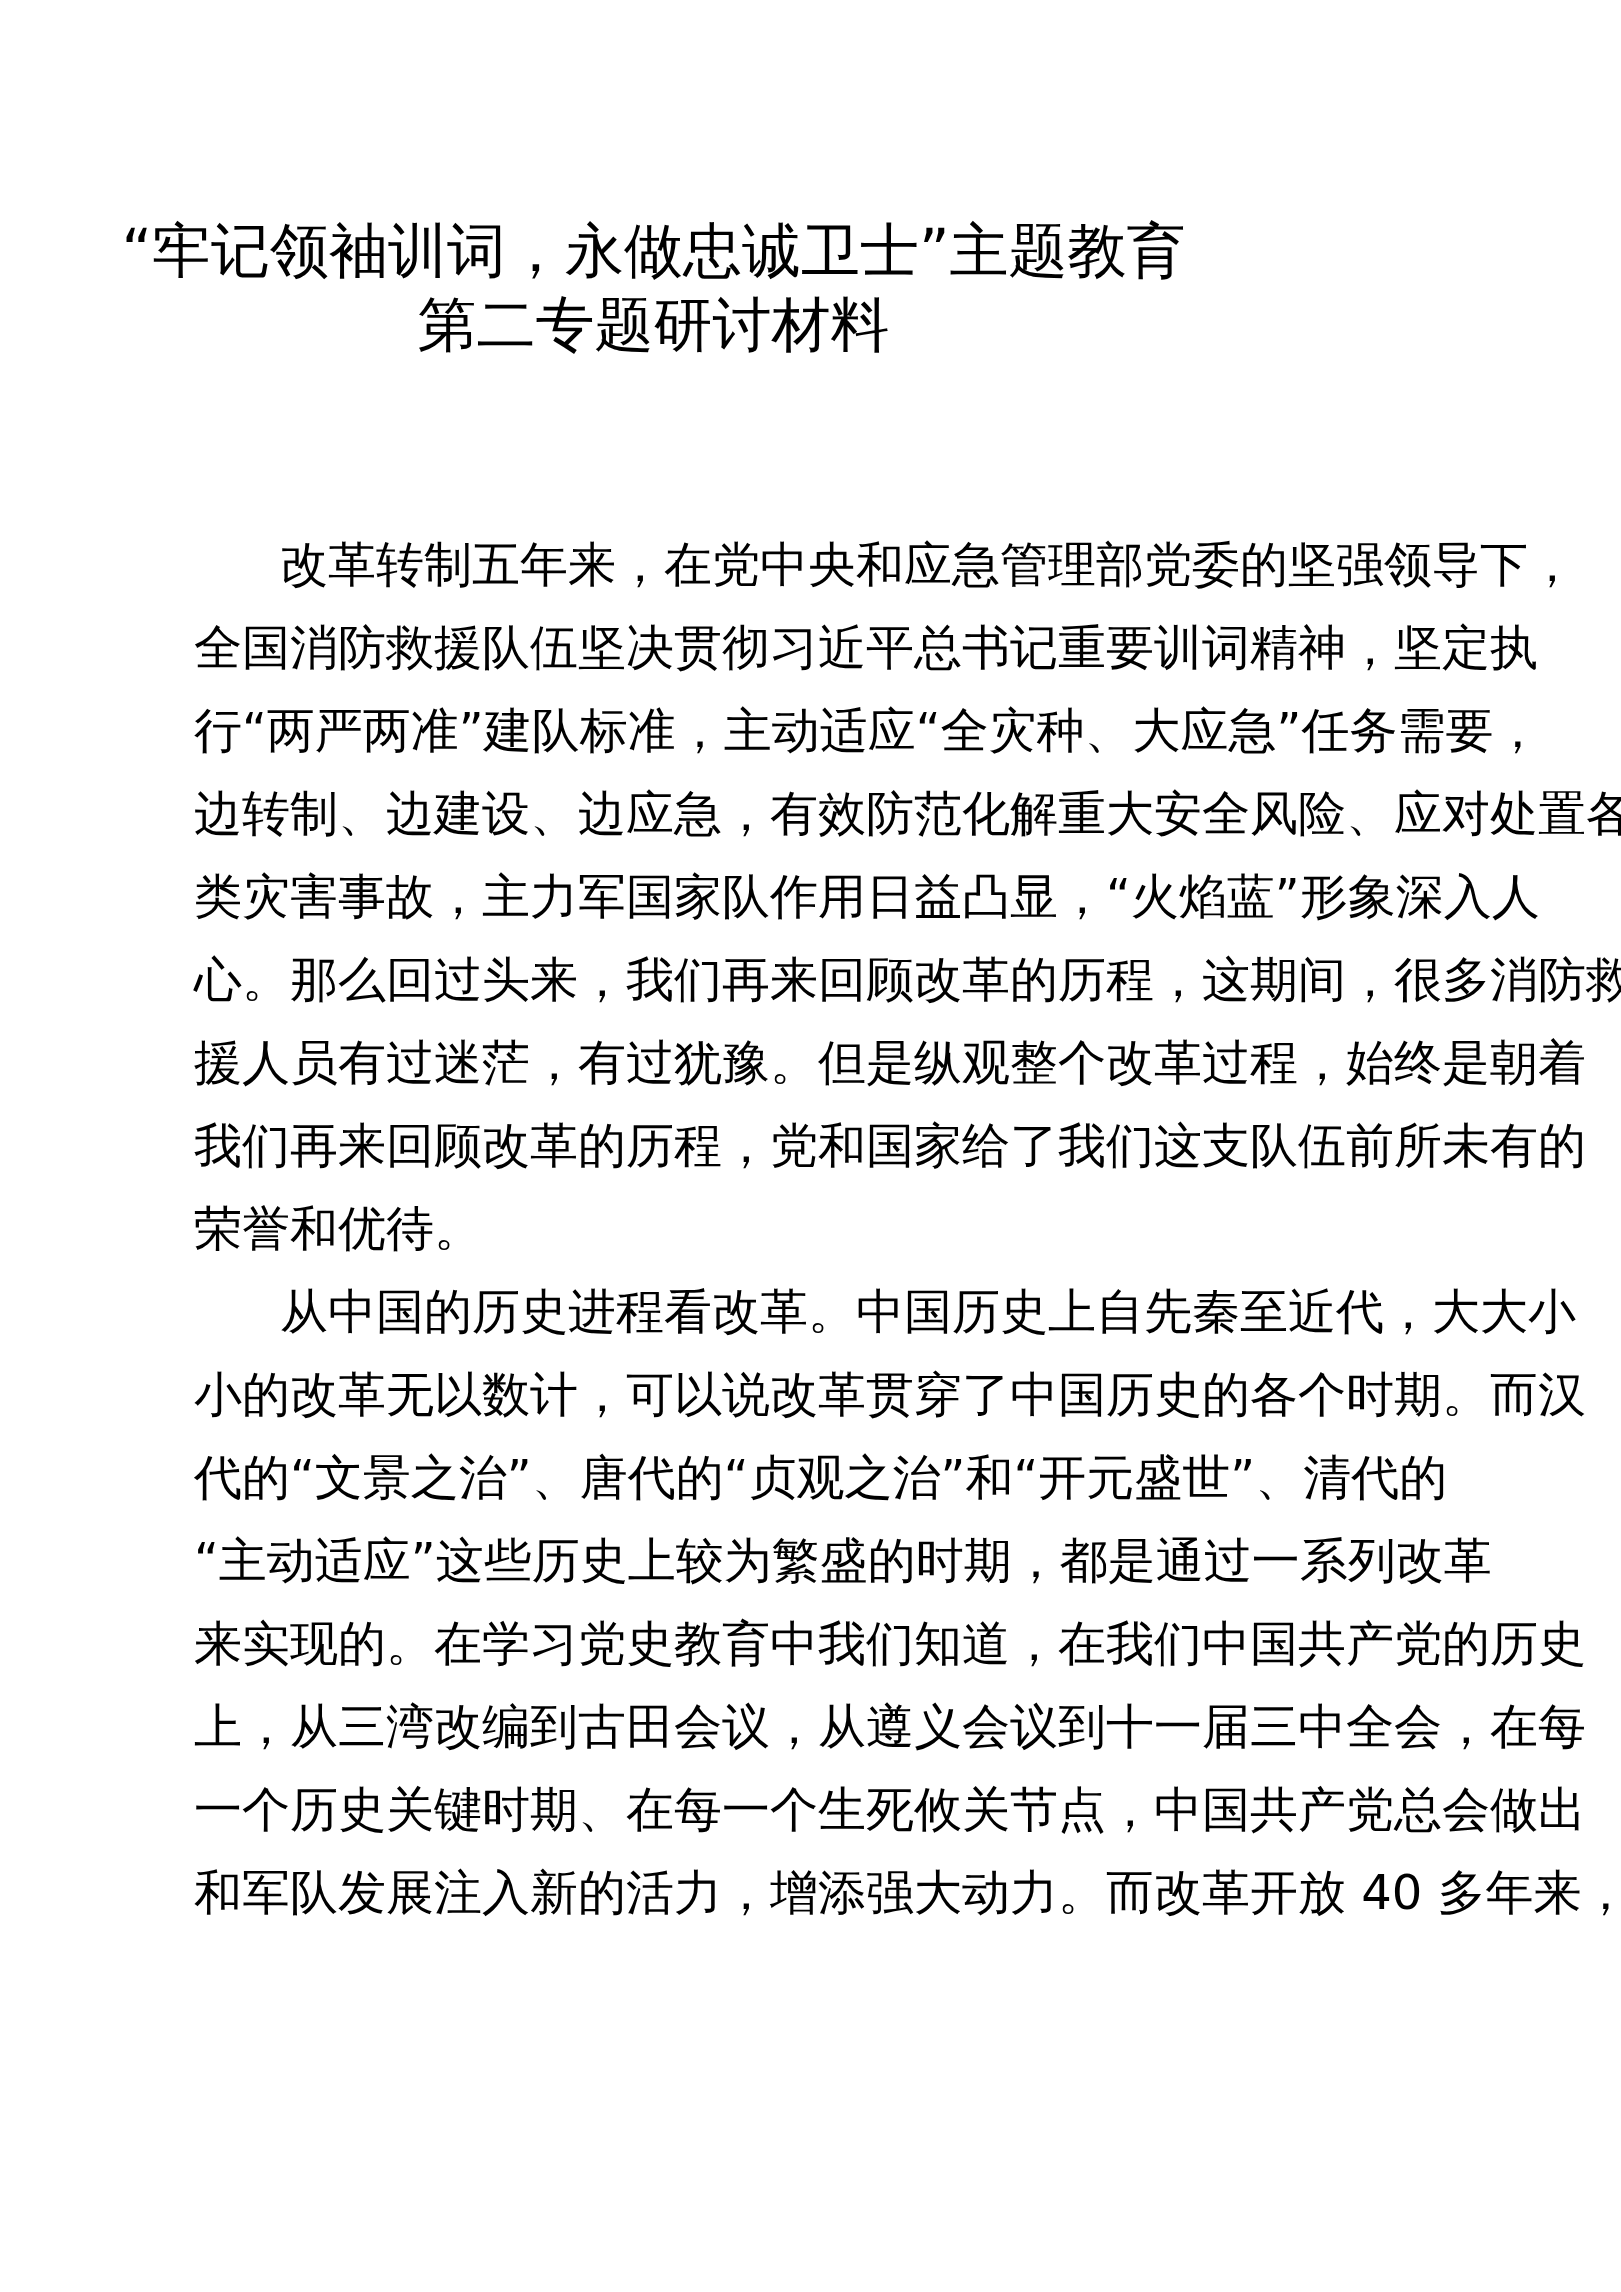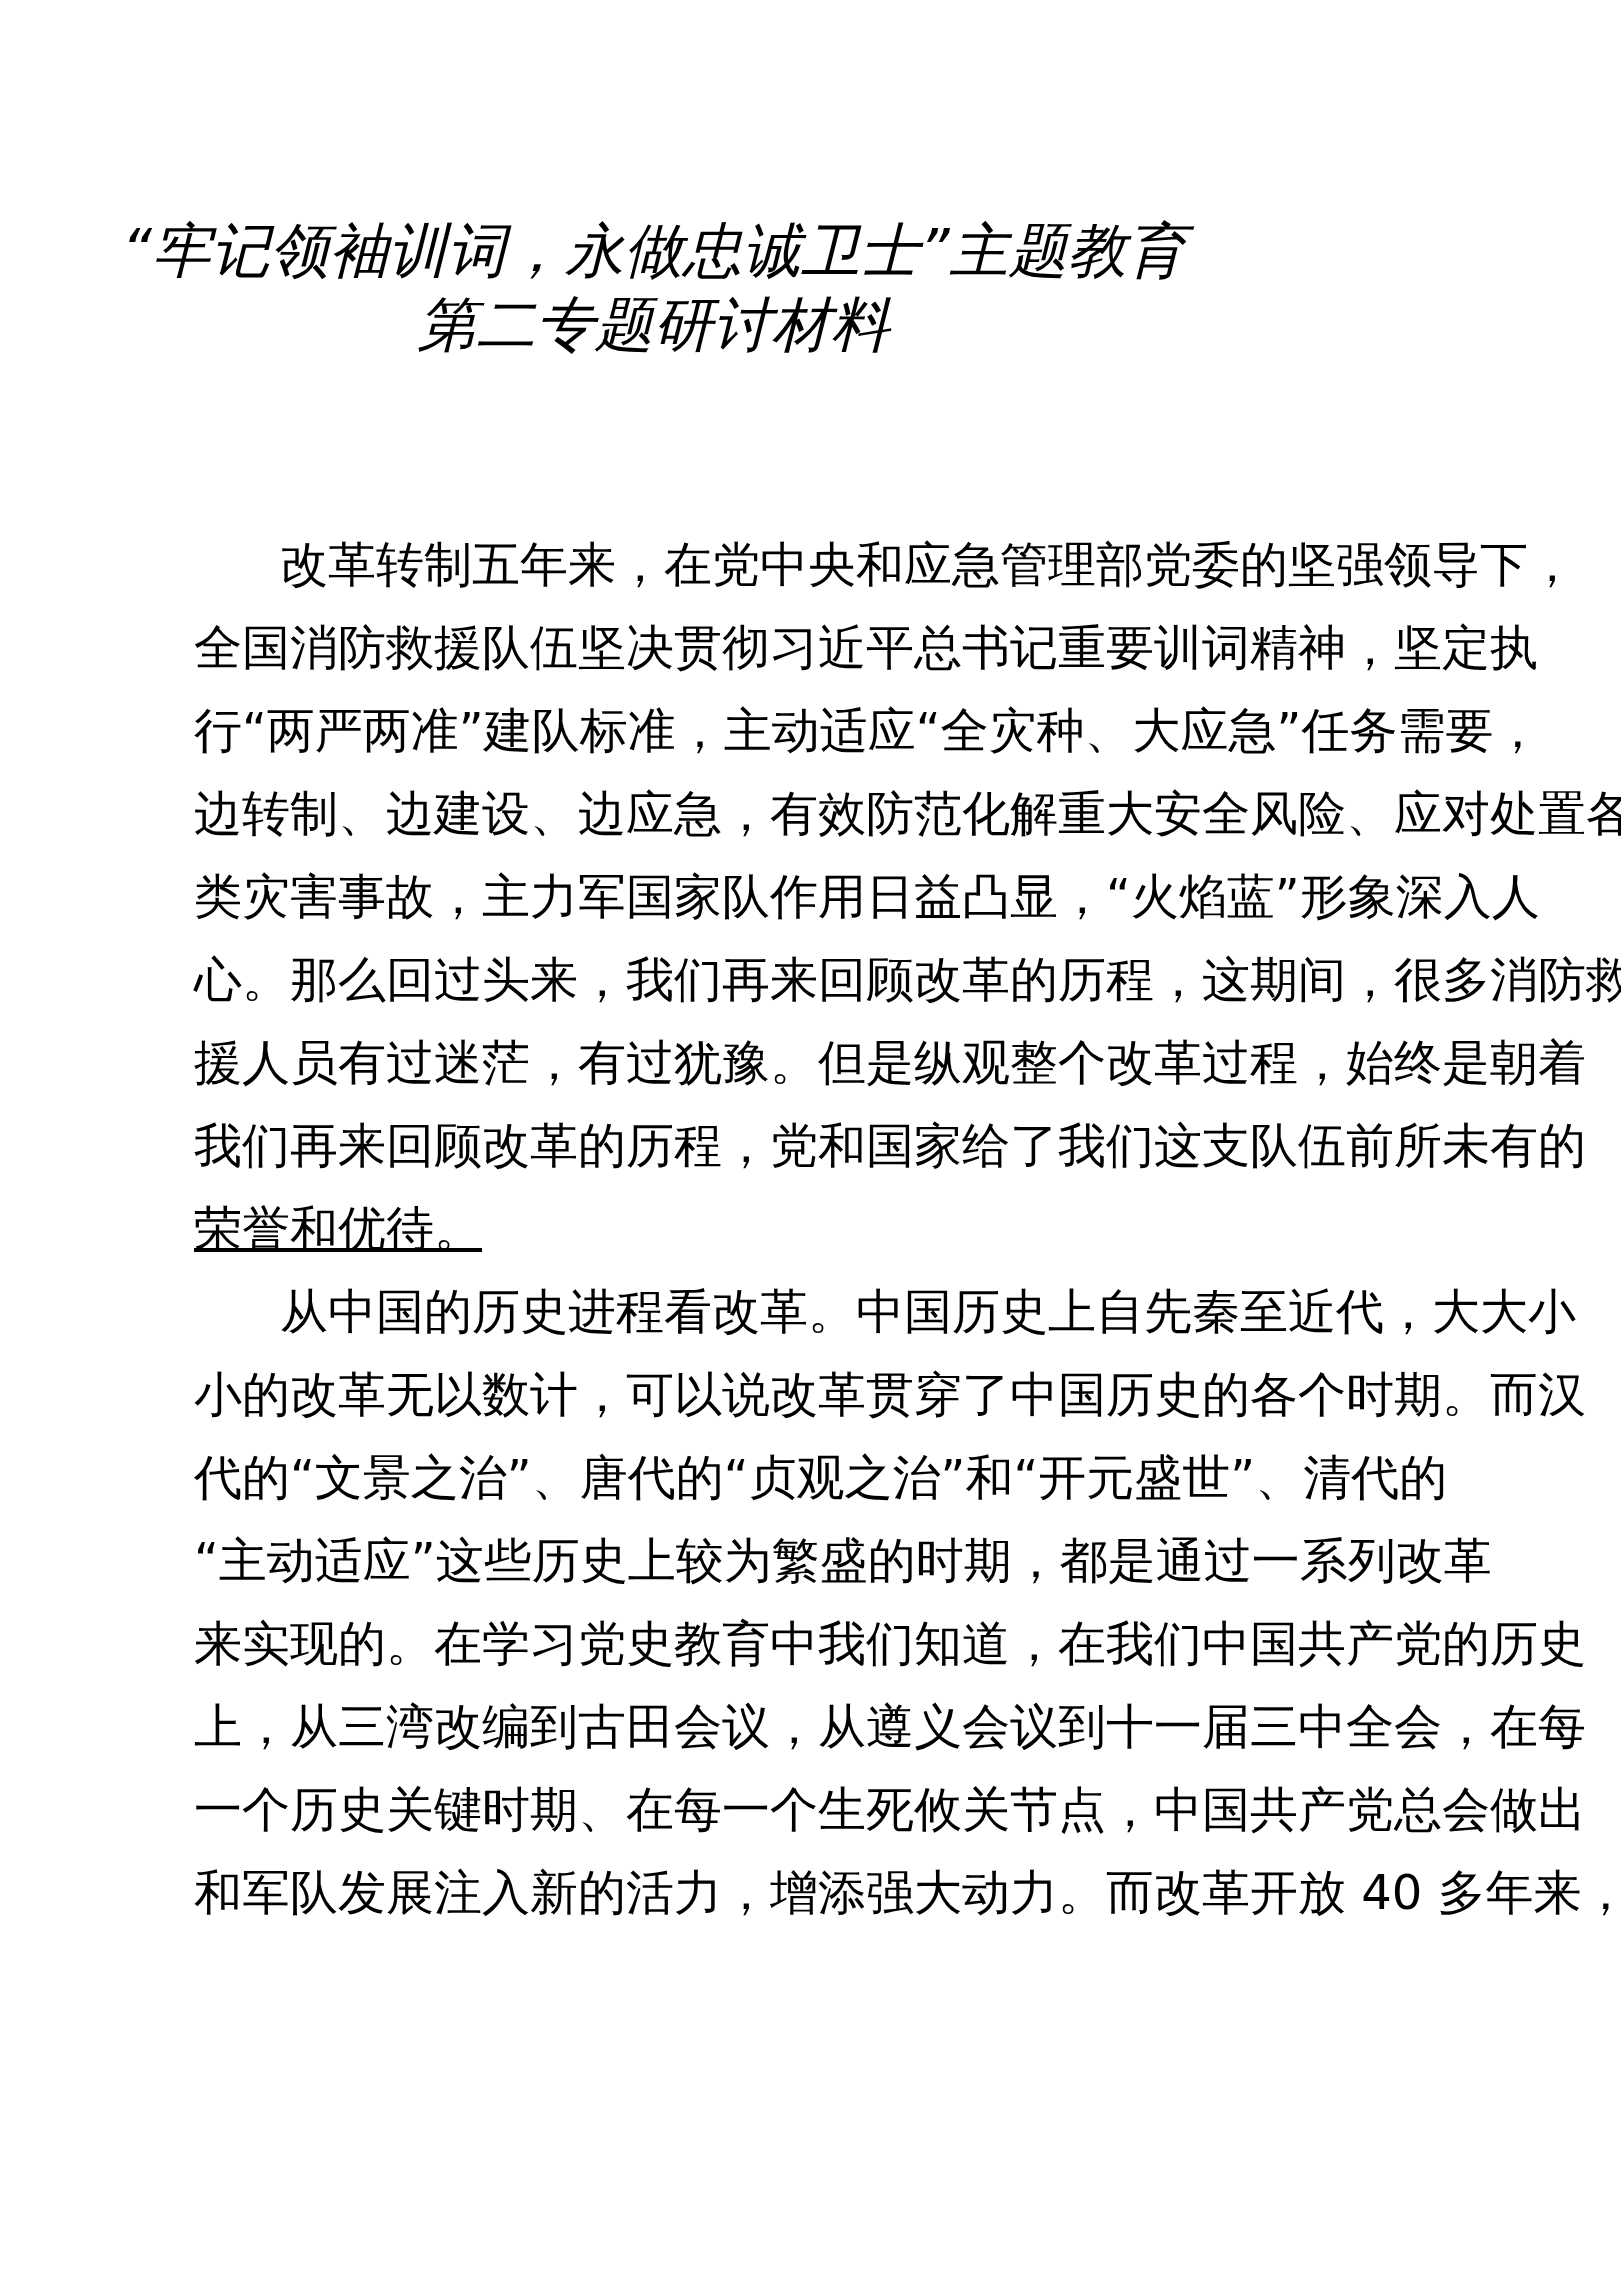--- a/index.html
+++ b/index.html
@@ -1,26 +1,26 @@
 <!DOCTYPE html>
 <html><head>
 <meta charset="utf-8">
 <style>
   html, body { margin: 0; padding: 0; background: #ffffff; }
   body { width: 1621px; height: 2293px; position: relative; overflow: hidden;
          font-family: "DejaVu Sans", "Liberation Sans", sans-serif; color: #000; }
   .title { position: absolute; left: 0; width: 1307px; text-align: center;
-           font-size: 59px; line-height: 82px; letter-spacing: 0; font-style: italic; }
+           font-size: 59px; line-height: 82px; letter-spacing: 0; }
   .title.l1 { top: 210px; }
   .title.l2 { top: 284px; text-align: center; }
   .body { position: absolute; left: 194px; top: 523px; width: 1251px; }
   .line { display: block; height: 83px; line-height: 83px; font-size: 48px;
           white-space: nowrap; text-align: justify; text-align-last: justify; }
   .line.indent { padding-left: 86px; }
-  .line.last { text-align-last: left; text-decoration: underline; }
+  .line.last { text-align-last: left; }
 </style>
 </head>
 <body>
 
 <div>
   <div class="title l1">“牢记领袖训词，永做忠诚卫士”主题教育</div>
   <div class="title l2">第二专题研讨材料</div>
 
   <div class="body">
     <div>

